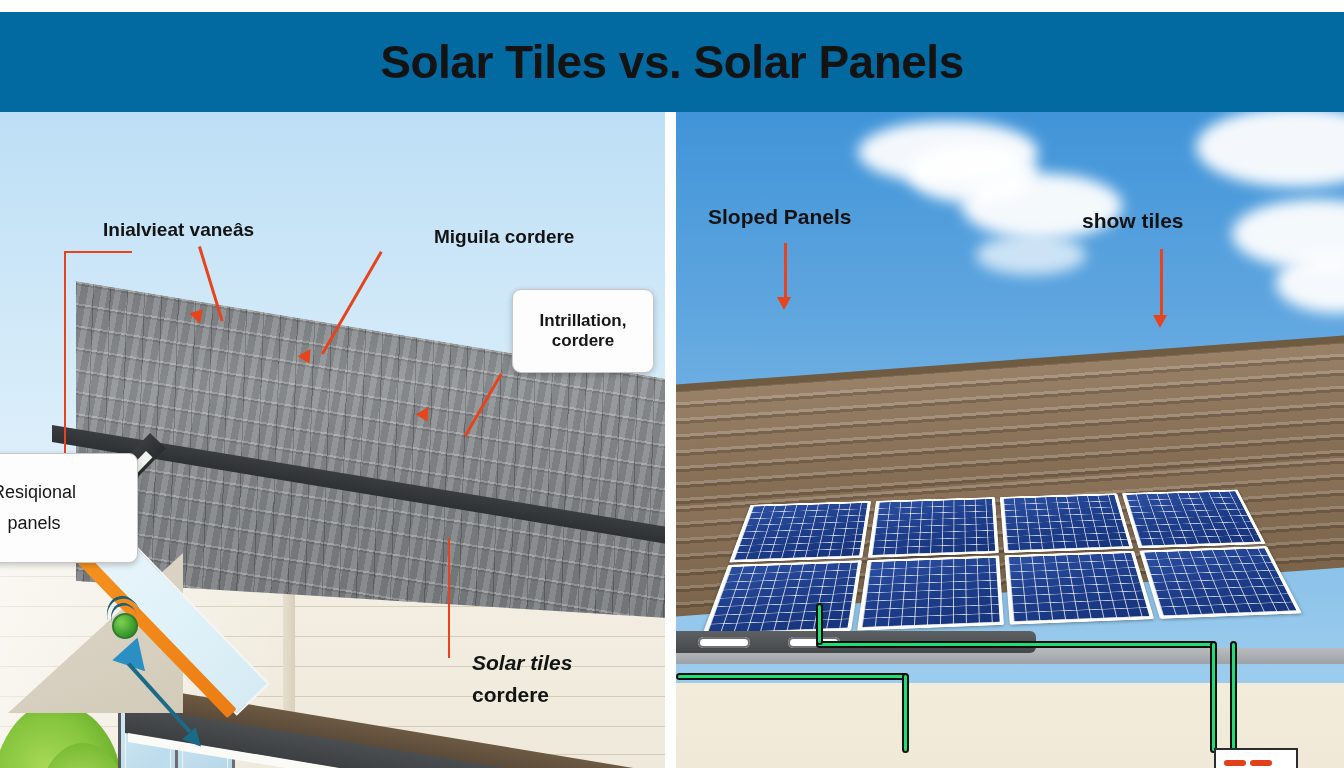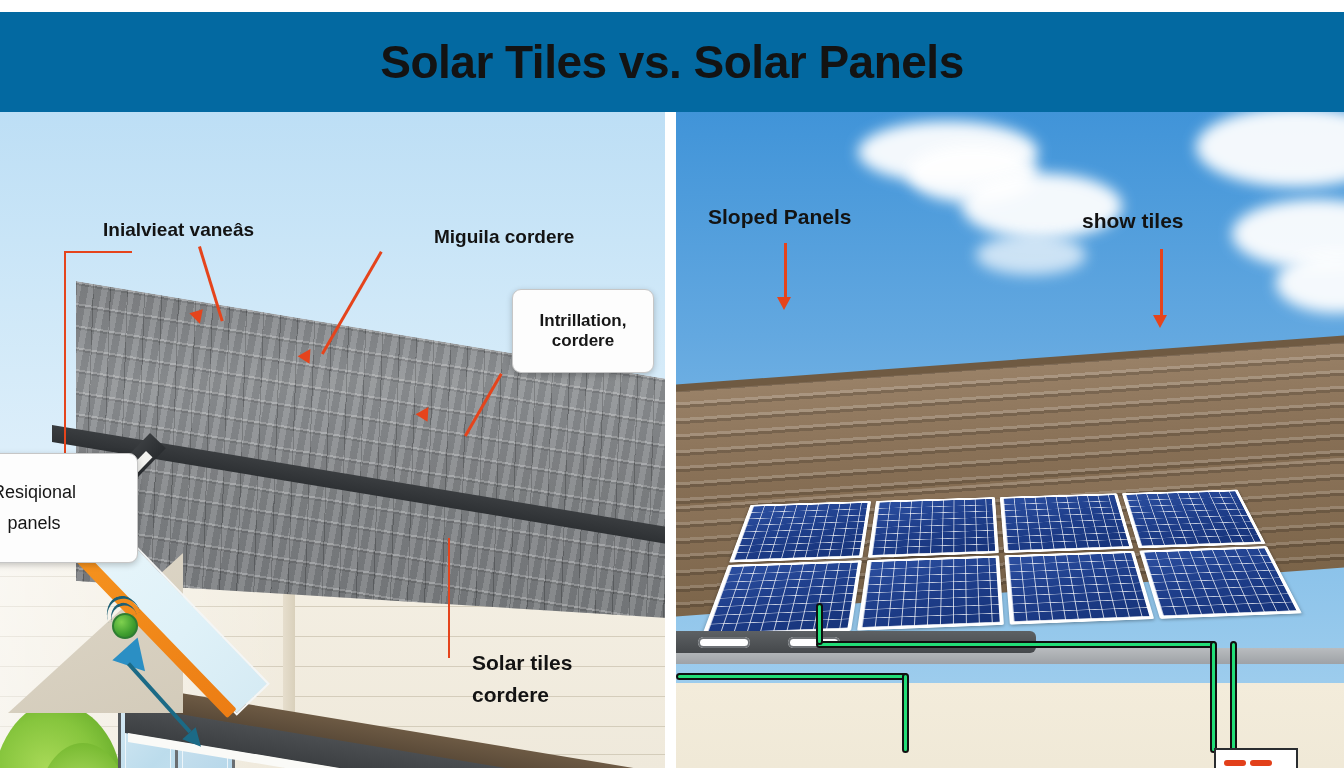--- a/index.html
+++ b/index.html
@@ -235,21 +235,21 @@
     <div class="arrow-head" style="left:418px; top:303px; transform:rotate(212deg);"></div>
 
     <div class="callout" style="left:-70px; top:350px; width:208px; height:110px; font-size:18px; gap:10px;">
       <span>Resiqional</span>
       <span>panels</span>
     </div>
     <div class="lead-top" style="left:64px; top:148px; width:68px;"></div>
     <div class="lead-line" style="left:64px; top:148px; height:205px;"></div>
 
     <div class="lead-line" style="left:448px; top:435px; height:120px;"></div>
-    <div class="label" style="left:472px; top:548px; font-size:21px;">Solar tiles</div>
+    <div class="label" style="left:472px; top:548px; font-size:21px;font-style:italic;">Solar tiles</div>
     <div class="label" style="left:472px; top:580px; font-size:21px;">cordere</div>
   </div>
 
   <div class="gap"></div>
 
   <div class="panel" id="panel-right">
 
     <div class="sky-right"></div>
 
     <div class="cloud" style="left:182px; top:18px;  width:180px; height:62px;"></div>

